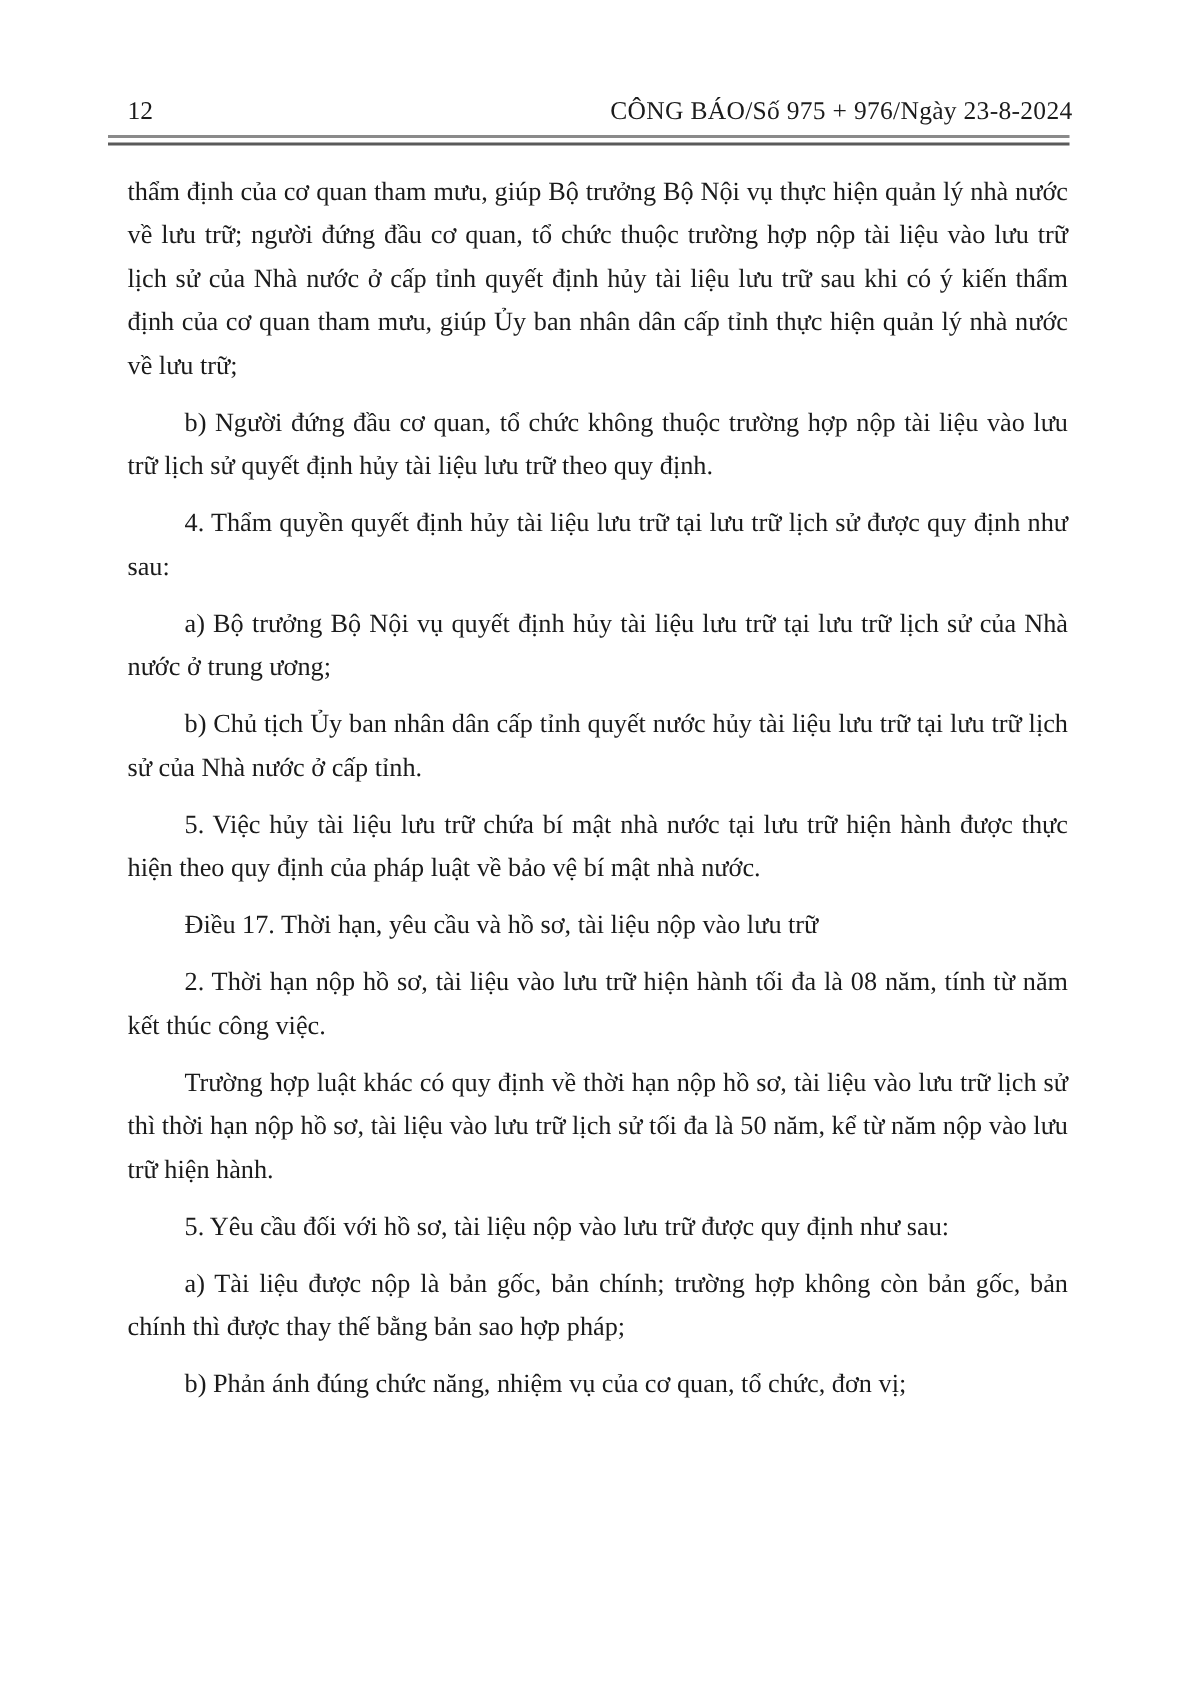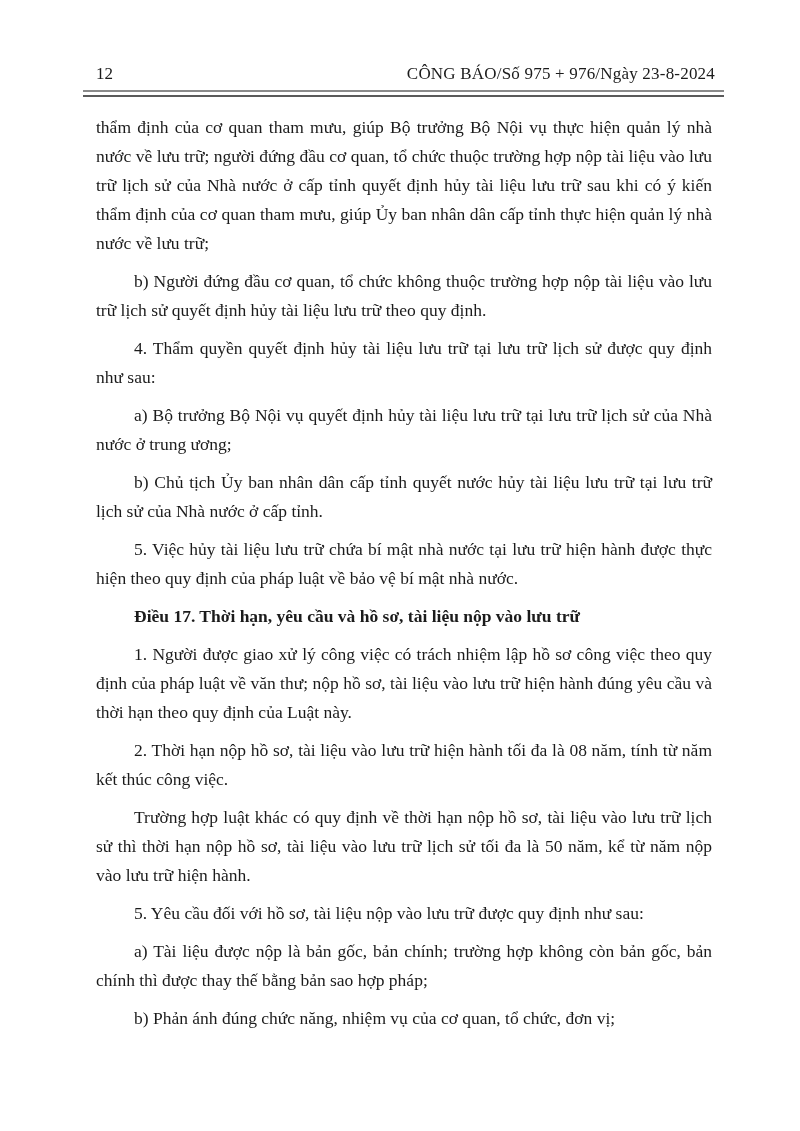--- a/index.html
+++ b/index.html
@@ -6,21 +6,20 @@
   .page {
     position: relative;
     width: 800px;
     height: 1131px;
     margin: 0 auto;
     background: #ffffff;
     font-family: "Liberation Serif", "DejaVu Serif", serif;
     color: #1b1b1b;
     overflow: hidden;
     box-sizing: border-box;
-    padding-left: 11px;
   }
   .header {
     position: relative;
     margin: 62px 85px 0 85px;
     height: 24px;
     font-size: 17px;
     line-height: 24px;
   }
   .page-number {
     position: absolute;
@@ -43,21 +42,21 @@
     margin: 16px 88px 0 85px;
     font-size: 17.5px;
     line-height: 29px;
     text-align: justify;
   }
   .doc-body p {
     margin: 0 0 9px 0;
     text-indent: 38px;
   }
   .doc-body p.continuation { text-indent: 0; }
-  .doc-body p.heading { font-weight: bold; }
+  .doc-body p.heading { font-weight: normal; }
 </style>
 </head>
 <body>
 
 <div class="page">
 
   <div class="header">
     <span class="page-number">12</span>
     <span class="gazette-title">CÔNG BÁO/Số 975 + 976/Ngày 23-8-2024</span>
   </div>
@@ -66,21 +65,20 @@
 
   <div class="doc-body">
 
   <p class="continuation">thẩm định của cơ quan tham mưu, giúp Bộ trưởng Bộ Nội vụ thực hiện quản lý nhà nước về lưu trữ; người đứng đầu cơ quan, tổ chức thuộc trường hợp nộp tài liệu vào lưu trữ lịch sử của Nhà nước ở cấp tỉnh quyết định hủy tài liệu lưu trữ sau khi có ý kiến thẩm định của cơ quan tham mưu, giúp Ủy ban nhân dân cấp tỉnh thực hiện quản lý nhà nước về lưu trữ;</p>
       <p class="indent">b) Người đứng đầu cơ quan, tổ chức không thuộc trường hợp nộp tài liệu vào lưu trữ lịch sử quyết định hủy tài liệu lưu trữ theo quy định.</p>
       <p class="indent">4. Thẩm quyền quyết định hủy tài liệu lưu trữ tại lưu trữ lịch sử được quy định như sau:</p>
       <p class="indent">a) Bộ trưởng Bộ Nội vụ quyết định hủy tài liệu lưu trữ tại lưu trữ lịch sử của Nhà nước ở trung ương;</p>
       <p class="indent">b) Chủ tịch Ủy ban nhân dân cấp tỉnh quyết nước hủy tài liệu lưu trữ tại lưu trữ lịch sử của Nhà nước ở cấp tỉnh.</p>
       <p class="indent">5. Việc hủy tài liệu lưu trữ chứa bí mật nhà nước tại lưu trữ hiện hành được thực hiện theo quy định của pháp luật về bảo vệ bí mật nhà nước.</p>
       <p class="heading">Điều 17. Thời hạn, yêu cầu và hồ sơ, tài liệu nộp vào lưu trữ</p>
-      <p class="indent">1. Người được giao xử lý công việc có trách nhiệm lập hồ sơ công việc theo quy định của pháp luật về văn thư; nộp hồ sơ, tài liệu vào lưu trữ hiện hành đúng yêu cầu và thời hạn theo quy định của Luật này.</p>
       <p class="indent">2. Thời hạn nộp hồ sơ, tài liệu vào lưu trữ hiện hành tối đa là 08 năm, tính từ năm kết thúc công việc.</p>
       <p class="indent">Trường hợp luật khác có quy định về thời hạn nộp hồ sơ, tài liệu vào lưu trữ lịch sử thì thời hạn nộp hồ sơ, tài liệu vào lưu trữ lịch sử tối đa là 50 năm, kể từ năm nộp vào lưu trữ hiện hành.</p>
       <p class="indent">5. Yêu cầu đối với hồ sơ, tài liệu nộp vào lưu trữ được quy định như sau:</p>
       <p class="indent">a) Tài liệu được nộp là bản gốc, bản chính; trường hợp không còn bản gốc, bản chính thì được thay thế bằng bản sao hợp pháp;</p>
       <p class="indent">b) Phản ánh đúng chức năng, nhiệm vụ của cơ quan, tổ chức, đơn vị;</p>
     </div>
 
 </div>
 
 </body></html>

